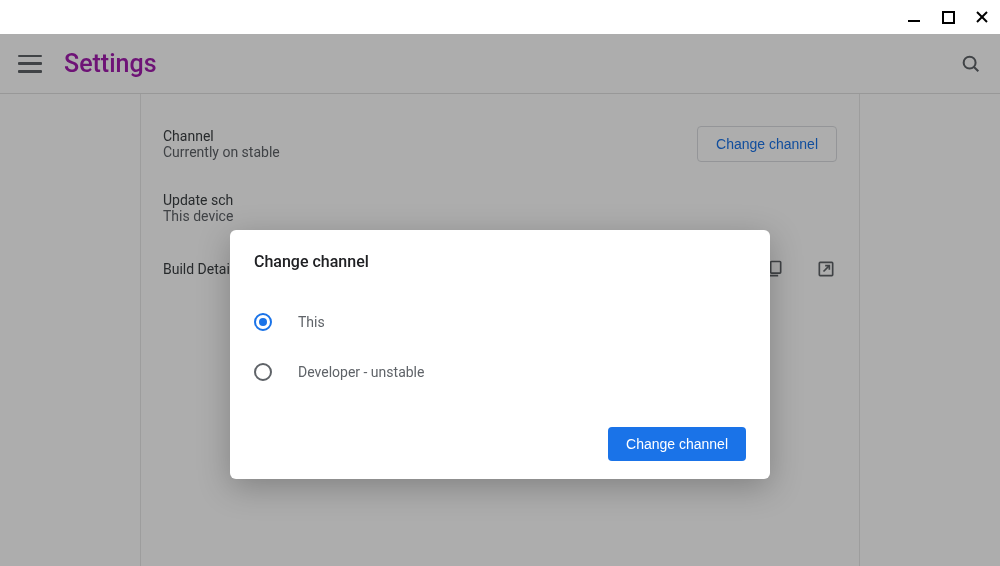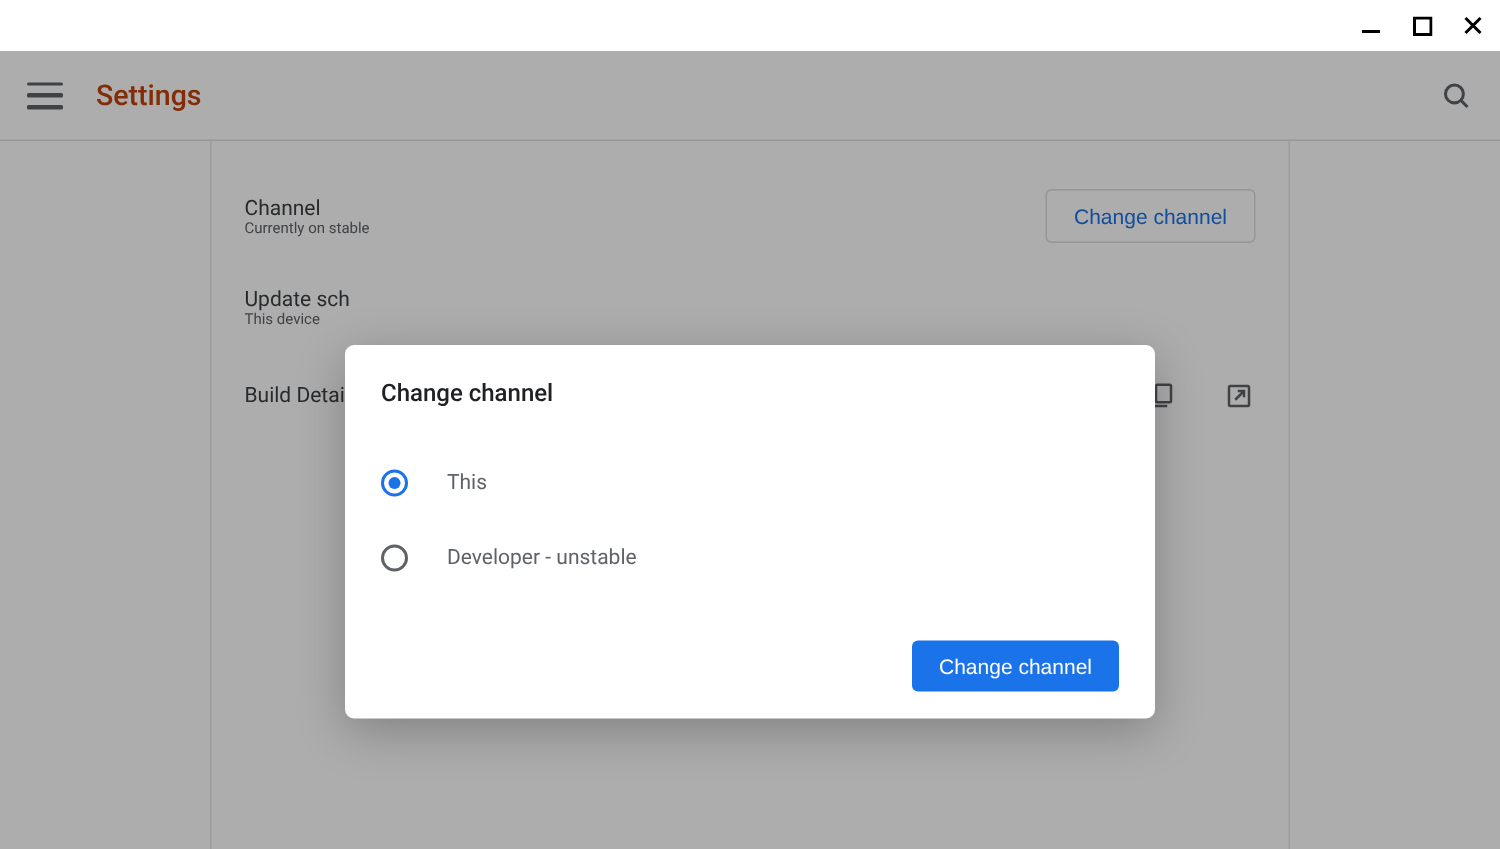--- a/index.html
+++ b/index.html
@@ -2,31 +2,31 @@
 <html><head>
 <meta charset="utf-8">
 <style>
   * { box-sizing: border-box; margin: 0; padding: 0; }
   html, body { width: 1000px; height: 566px; font-family: Roboto, Arial, sans-serif; overflow: hidden; background: #fff; }
   .titlebar { height: 34px; background: #fff; display: flex; justify-content: flex-end; align-items: center; padding-right: 10px; gap: 18px; }
   .titlebar .wbtn { width: 16px; height: 16px; display: flex; align-items: center; justify-content: center; color: #000; }
   .appbar { height: 60px; background: #fff; display: flex; align-items: center; padding: 0 18px; border-bottom: 1px solid #e0e0e0; }
   .hamburger { width: 24px; height: 18px; display: flex; flex-direction: column; justify-content: space-between; margin-right: 22px; }
   .hamburger span { display: block; height: 2.5px; background: #5f6368; border-radius: 1px; }
-  .app-title { font-size: 19px; color: #c2410c; font-weight: 500; flex: 1; }
+  .app-title { font-size: 25px; color: #a21caf; font-weight: 500; flex: 1; }
   .search-btn { color: #5f6368; }
   .content-wrap { display: flex; justify-content: center; }
   .panel { width: 720px; background: #fff; padding: 0; border-left: 1px solid #e8e8e8; border-right: 1px solid #e8e8e8; min-height: 472px; }
   .panel-header { display: flex; align-items: center; padding: 18px 10px 18px 4px; }
   .back-arrow { width: 24px; height: 24px; margin-left: 8px; margin-right: 16px; color: #5f6368; display:flex; align-items:center; justify-content:center;}
   .panel-title { font-size: 16px; color: #202124; font-weight: 500; }
   .row { display: flex; align-items: center; padding: 10px 22px; }
   .row .col { flex: 1; }
   .row-label { font-size: 14px; color: #3c4043; }
-  .row-sub { font-size: 10px; color: #5f6368; margin-top: 0; }
+  .row-sub { font-size: 14px; color: #5f6368; margin-top: 0; }
   .outlined-btn { border: 1px solid #dadce0; background: #fff; color: #1a73e8; padding: 9px 18px; font-size: 14px; border-radius: 4px; font-weight: 500; }
   .ext-icon { color: #5f6368; width:22px; height:22px; display:flex; align-items:center; justify-content:center; }
   .row .ext-icon + .ext-icon { margin-left: 30px; }
 
   
   .scrim { position: absolute; inset: 34px 0 0 0; background: rgba(0,0,0,0.32); display: flex; align-items: flex-start; justify-content: center; }
   .dialog { margin-top: 196px; width: 540px; background: #fff; border-radius: 6px; box-shadow: 0 8px 32px rgba(0,0,0,0.25); padding: 22px 24px 18px 24px; }
   .dialog-title { font-size: 16px; color: #202124; font-weight: 500; margin-bottom: 26px; }
   .radio-row { display: flex; align-items: center; height: 50px; cursor: pointer; }
   .radio { width: 18px; height: 18px; border: 2px solid #5f6368; border-radius: 50%; margin-right: 26px; position: relative; flex-shrink: 0; }

